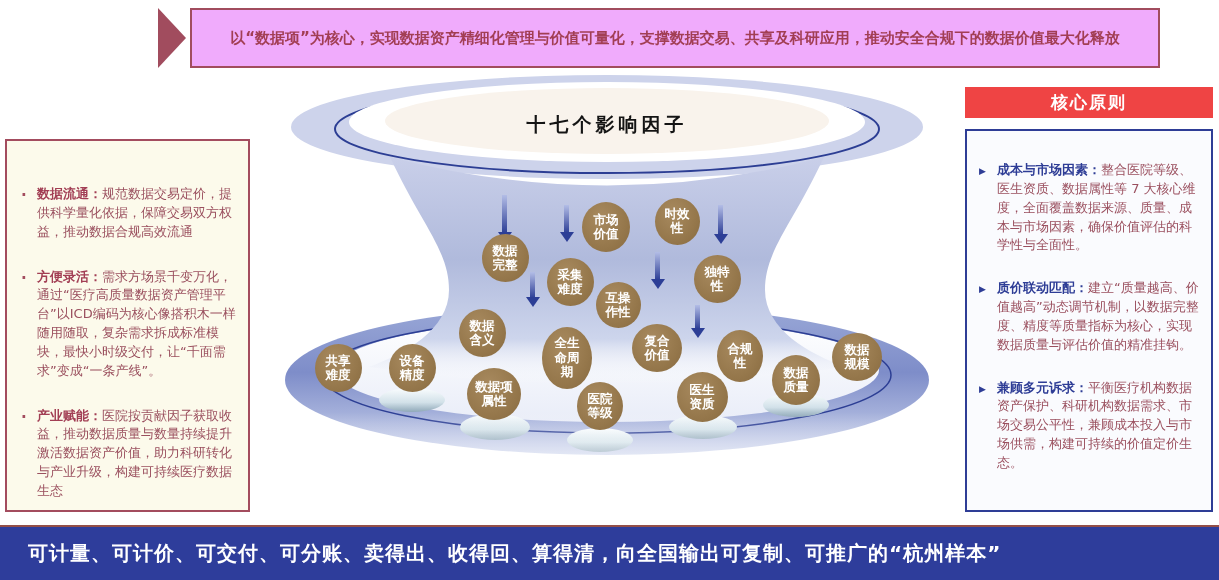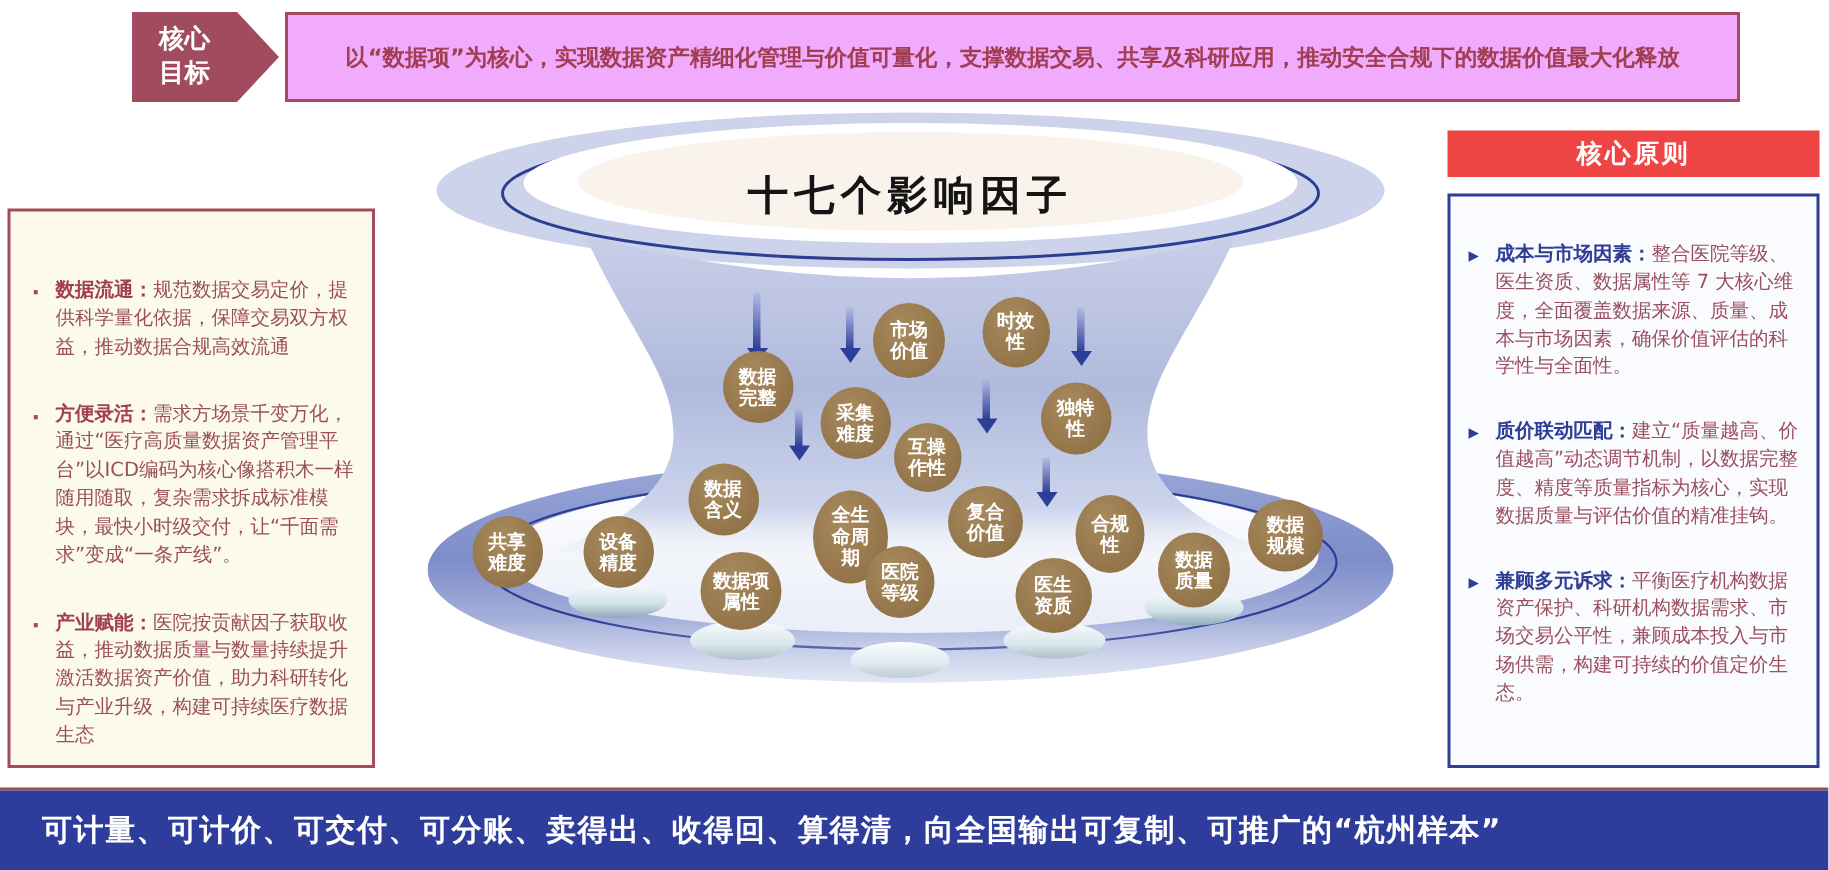--- a/index.html
+++ b/index.html
@@ -33,43 +33,41 @@
   .lp-body .marker { color:#A34C5E; font-size:15px; }
   .rp-body .marker { color:#2E3D96; font-size:9px; top:4px; }
   .term { font-weight:bold; }
   .lp-body .term { color:#A23E54;text-align:center; }
   .rp-body .term { color:#2E3D96; }
 
   
   .funnel { position:absolute; left:285px; top:72px; width:648px; height:452px; }
   .funnel svg { position:absolute; left:0; top:0; }
   .funnel-title { position:absolute; left:122px; top:40px; width:400px; text-align:center;
-    font-size:27px; font-weight:bold; color:#141414; letter-spacing:4px; z-index:3; }
+    font-size:19px; font-weight:bold; color:#141414; letter-spacing:4px; z-index:3; }
   .factor { position:absolute; border-radius:50%; z-index:4;
     background:radial-gradient(ellipse at 40% 32%, #A88A5F 0%, #95774B 62%, #876A40 100%);
     color:#ffffff; font-weight:bold; font-size:12.5px; line-height:1.15; white-space:pre-line;
     display:flex; align-items:center; justify-content:center; text-align:center; }
   .f-arrow { position:absolute; width:5px; z-index:2;
     background:linear-gradient(#b3bde6, #2C3E96); }
   .f-arrow::after { content:""; position:absolute; bottom:-9px; left:-4px;
     border-left:7px solid transparent; border-right:7px solid transparent; border-top:10px solid #2C3E96; }
 
   
   .bottom-line { position:absolute; left:0; top:525px; width:1219px; height:2px; background:#934F48; }
   .bottom-banner { position:absolute; left:0; top:527px; width:1219px; height:53px; background:#2E3D9B;
     display:flex; align-items:center; }
   .bottom-banner p { color:#ffffff; font-weight:bold; font-size:20px; padding-left:28px; letter-spacing:1px; }
 </style>
 </head>
 <body>
 
 <div class="slide">
 
-  <div class="goal-arrow">核心
-目标</div>
   <div class="goal-arrow-tip"></div>
   <div class="goal-box">
     <p>以“数据项”为核心，实现数据资产精细化管理与价值可量化，支撑数据交易、共享及科研应用，推动安全合规下的数据价值最大化释放</p>
   </div>
 
   <div class="panel-body lp-body">
     <div class="p-item">
       <span class="marker">·</span>
       <p class="p-text"><b class="term">数据流通：</b><span>规范数据交易定价，提供科学量化依据，保障交易双方权益，推动数据合规高效流通</span></p>
     </div>
@@ -169,21 +167,21 @@
         <div class="factor" style="left: 347px; top: 252px; width: 50px; height: 48px;">复合
 价值</div>
         <div class="factor" style="left: 432px; top: 258px; width: 46px; height: 52px;">合规
 性</div>
         <div class="factor" style="left: 29.5px; top: 272px; width: 47px; height: 48px;">共享
 难度</div>
         <div class="factor" style="left: 103.5px; top: 272px; width: 47px; height: 48px;">设备
 精度</div>
         <div class="factor" style="left: 182px; top: 296px; width: 54px; height: 52px;">数据项
 属性</div>
-        <div class="factor" style="left: 292px; top: 292px; width: 46px; height: 48px; text-align: right;">医院
+        <div class="factor" style="left: 292px; top: 310px; width: 46px; height: 48px; text-align: right;">医院
 等级</div>
         <div class="factor" style="left: 391.5px; top: 300px; width: 51px; height: 50px;">医生
 资质</div>
         <div class="factor" style="left: 487px; top: 283px; width: 48px; height: 50px;">数据
 质量</div>
         <div class="factor" style="left: 547px; top: 261px; width: 50px; height: 48px;">数据
 规模</div>
       </div>
     <div id="arrow-layer">
         <div class="f-arrow" style="left: 217px; top: 123px; height: 38px;"></div>

